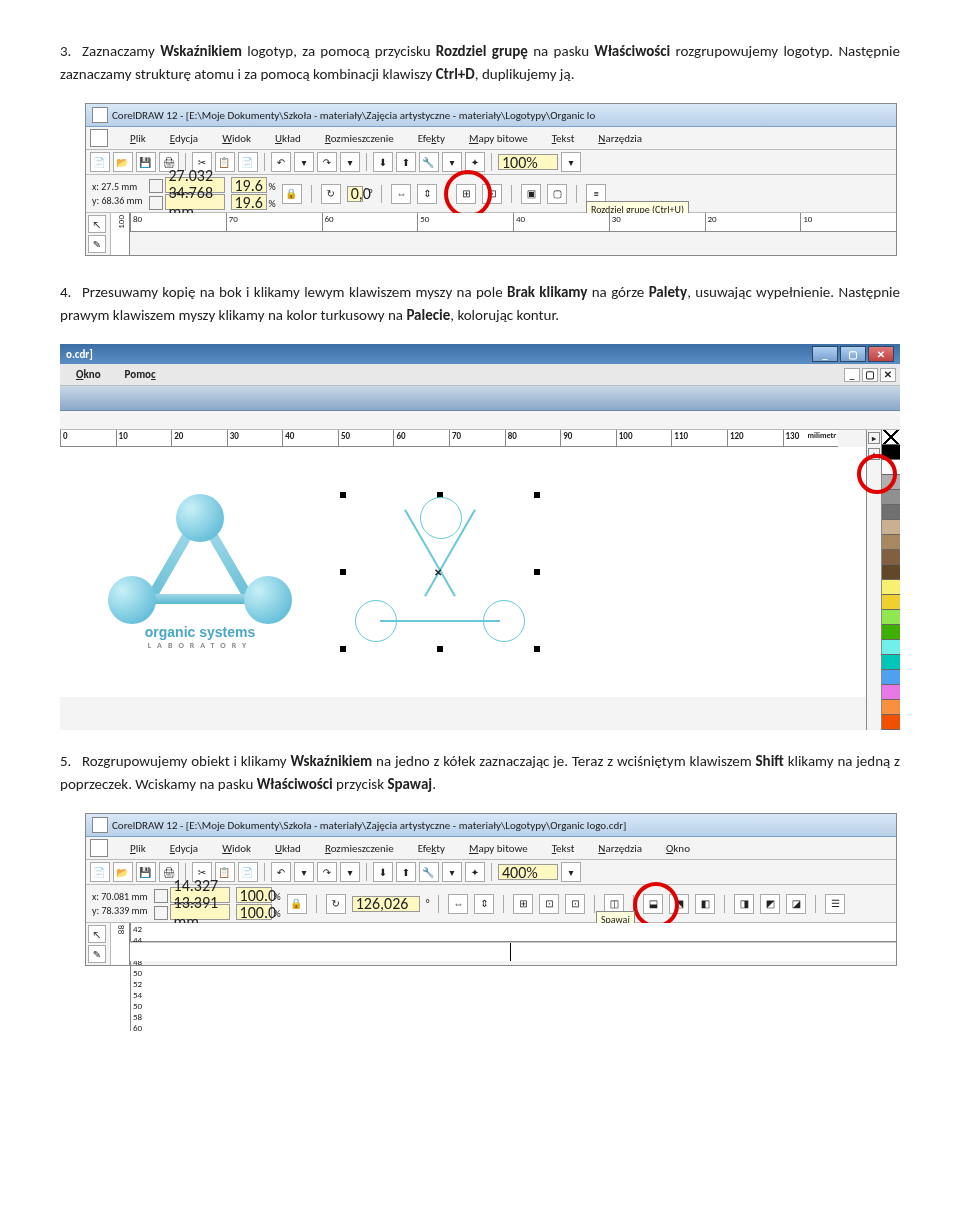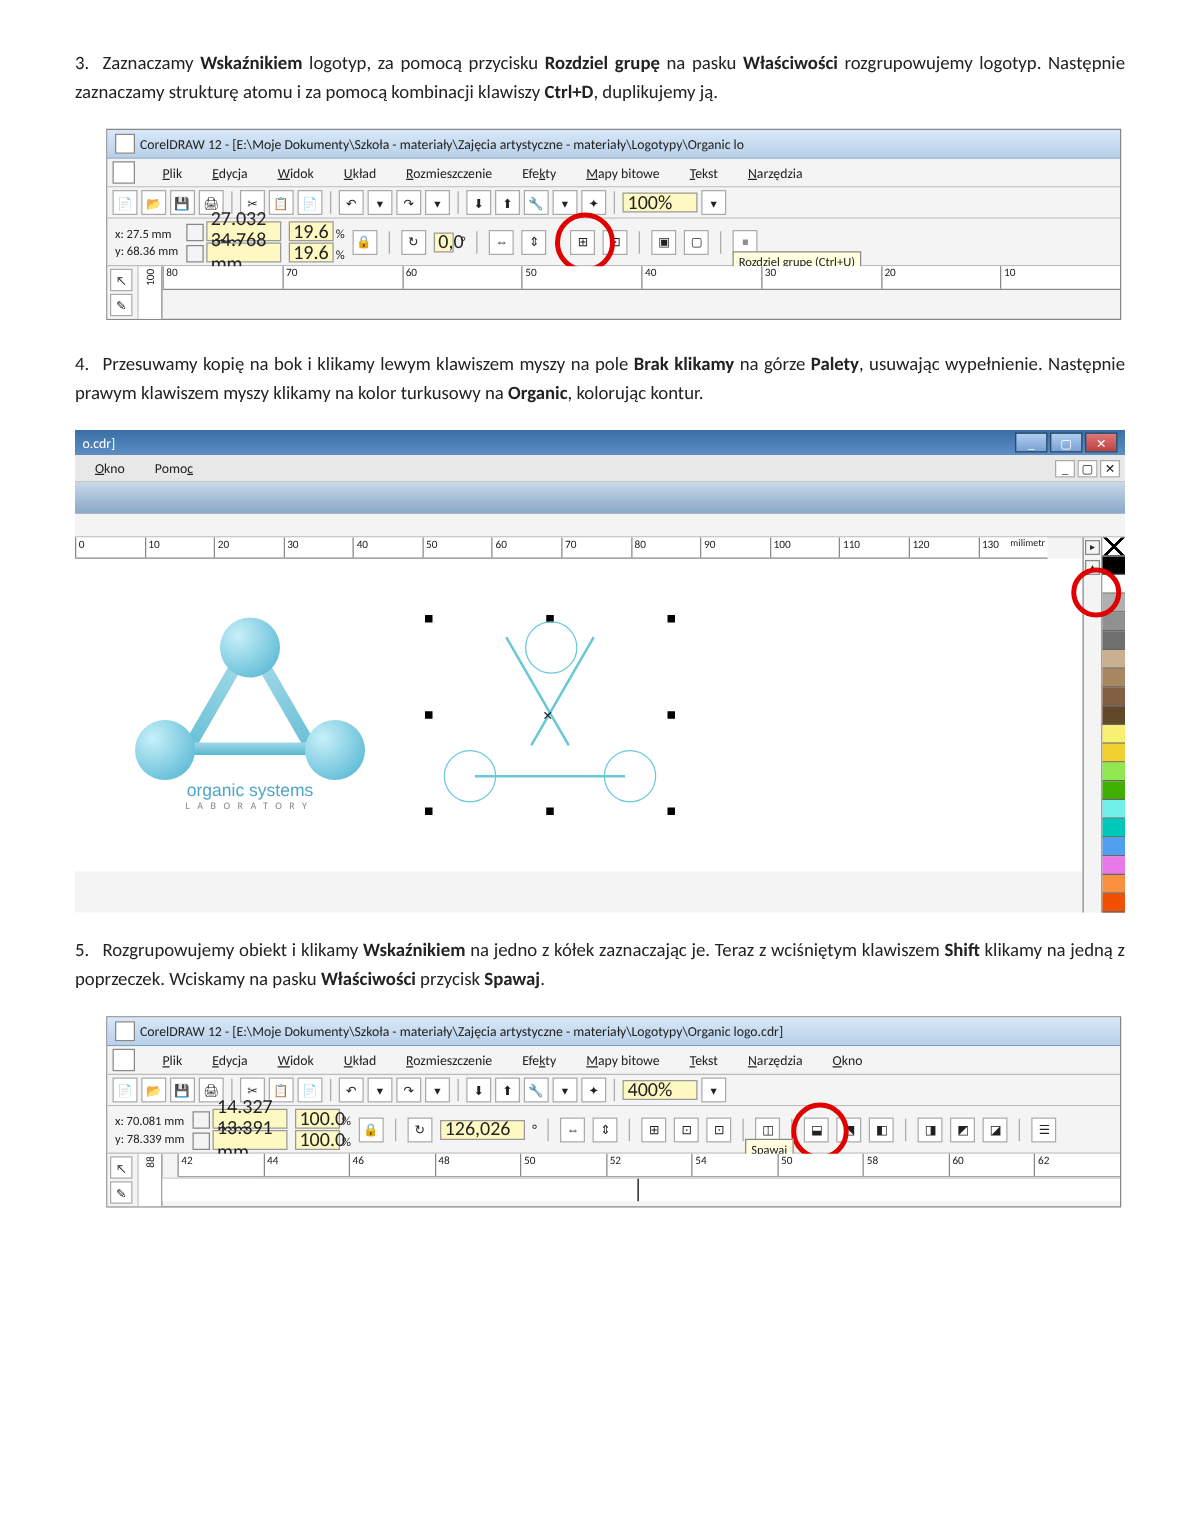--- a/index.html
+++ b/index.html
@@ -144,21 +144,21 @@
     background: #fff;
     border-right: 1px solid #888;
     font-size: 9px;
     display: flex;
     flex-direction: column;
     align-items: center;
     gap: 8px;
     padding-top: 2px;
   }
   
-  .shot2 { border: none; margin: 6px 0 20px 0; }
+  .shot2 { border: none; margin: 6px 0 20px 0; font-weight: bold; }
   .titlebar2 {
     background: linear-gradient(#3a6ea5, #5a8ec5);
     color: #fff;
     display: flex;
     align-items: center;
     padding: 2px 6px;
     gap: 12px;
     font-size: 11px;
   }
   .winbtns { margin-left: auto; display: flex; gap: 2px; }
@@ -335,21 +335,21 @@
         <div class="tick">40</div>
         <div class="tick">30</div>
         <div class="tick">20</div>
         <div class="tick">10</div>
       </div>
     </div>
   </div>
 </div>
 
 <li class="doc-item">
-  <span class="num">4.</span><span>Przesuwamy kopię na bok i klikamy lewym klawiszem myszy na pole </span><span class="bold">Brak klikamy</span><span> na górze </span><span class="bold">Palety</span><span>, usuwając wypełnienie. Następnie prawym klawiszem myszy klikamy na kolor turkusowy na </span><span class="bold">Organic</span><span>, kolorując kontur.</span>
+  <span class="num">4.</span><span>Przesuwamy kopię na bok i klikamy lewym klawiszem myszy na pole </span><span class="bold">Brak klikamy</span><span> na górze </span><span class="bold">Palety</span><span>, usuwając wypełnienie. Następnie prawym klawiszem myszy klikamy na kolor turkusowy na </span><span class="bold">Palecie</span><span>, kolorując kontur.</span>
 </li>
 
 <div class="screenshot shot2" style="width:840px;">
   <div class="titlebar2">
     <span>o.cdr]</span>
     <div class="winbtns">
       <div>_</div>
       <div>▢</div>
       <div class="close">✕</div>
     </div>
@@ -554,21 +554,21 @@
   </div>
   <div class="canvaswrap">
     <div class="sideicons">
       <span class="tbicon">↖</span>
       <span class="tbicon">✎</span>
     </div>
     <div class="rv">
           <span style="writing-mode:vertical-lr;transform:rotate(180deg)">88</span>
         </div>
     <div style="flex:1">
-      <div class="ruler-h" style="margin-left:12px;">
+      <div class="ruler-h" style="margin-left:0;flex-direction:column;">
         <div class="tick">42</div>
         <div class="tick">44</div>
         <div class="tick">46</div>
         <div class="tick">48</div>
         <div class="tick">50</div>
         <div class="tick">52</div>
         <div class="tick">54</div>
         <div class="tick">50</div>
         <div class="tick">58</div>
         <div class="tick">60</div>

